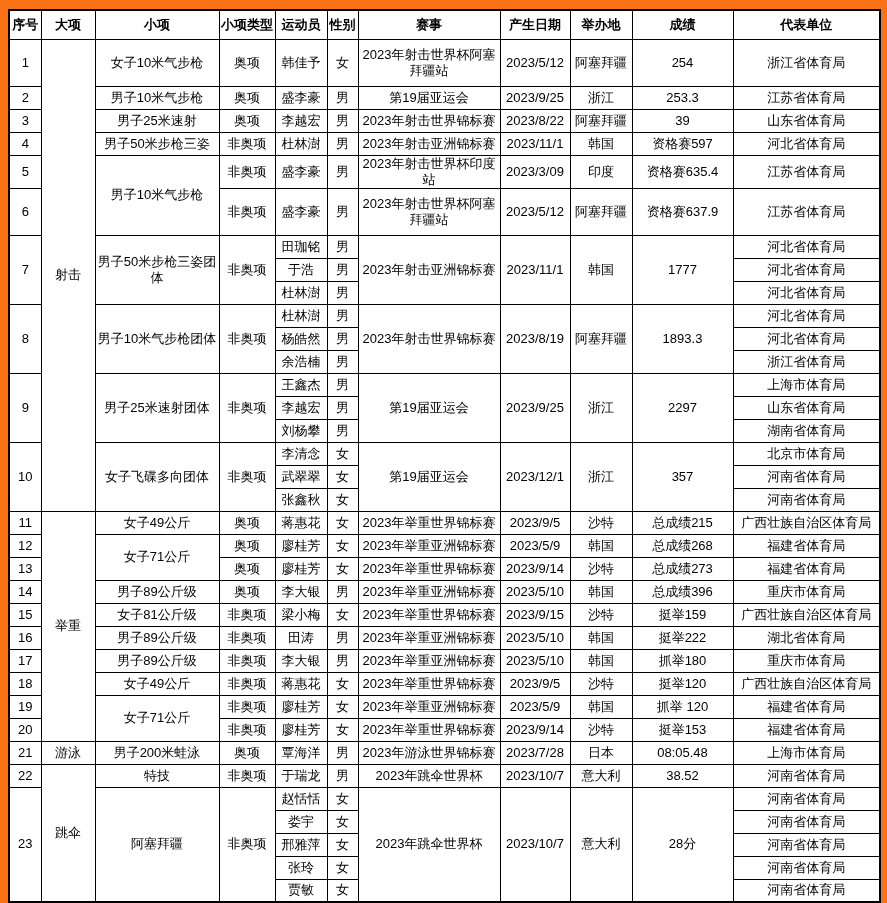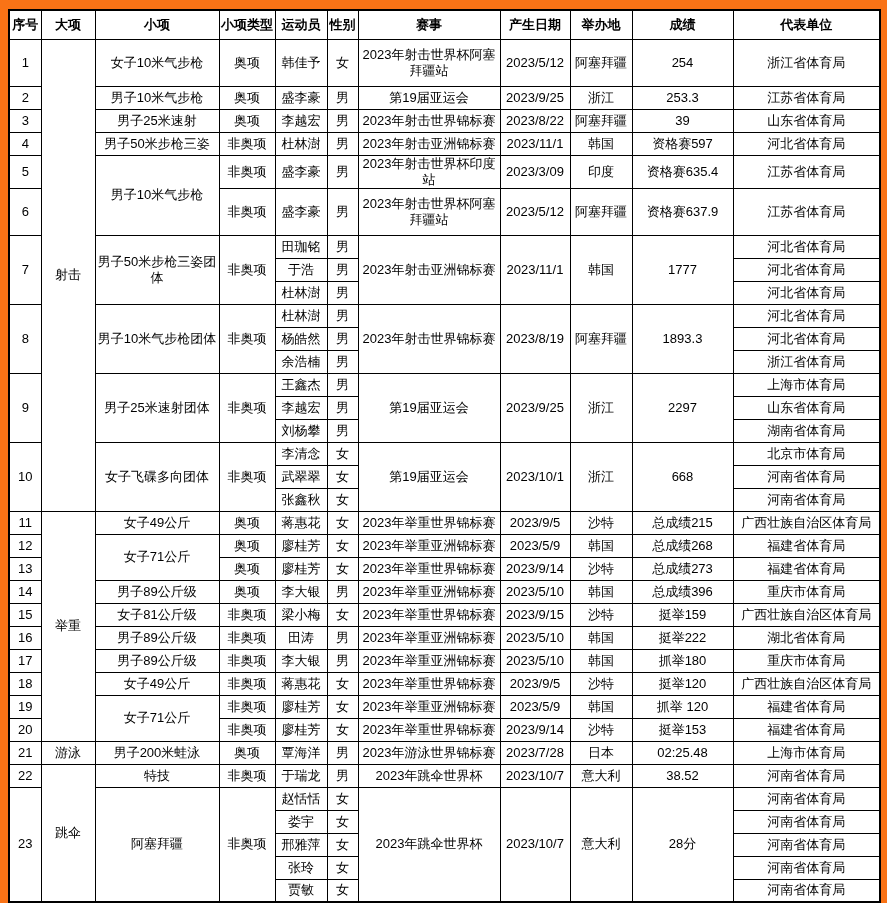--- a/index.html
+++ b/index.html
@@ -224,23 +224,23 @@
           <td>男</td>
           <td>湖南省体育局</td>
         </tr>
         <tr>
           <td rowspan="3">10</td>
           <td rowspan="3">女子飞碟多向团体</td>
           <td rowspan="3">非奥项</td>
           <td>李清念</td>
           <td>女</td>
           <td rowspan="3">第19届亚运会</td>
-          <td rowspan="3">2023/10/1</td>
+          <td rowspan="3">2023/12/1</td>
           <td rowspan="3">浙江</td>
-          <td rowspan="3">668</td>
+          <td rowspan="3">357</td>
           <td>北京市体育局</td>
         </tr>
         <tr>
           <td>武翠翠</td>
           <td>女</td>
           <td>河南省体育局</td>
         </tr>
         <tr>
           <td>张鑫秋</td>
           <td>女</td>
@@ -368,21 +368,21 @@
         <tr>
           <td>21</td>
           <td>游泳</td>
           <td>男子200米蛙泳</td>
           <td>奥项</td>
           <td>覃海洋</td>
           <td>男</td>
           <td>2023年游泳世界锦标赛</td>
           <td>2023/7/28</td>
           <td>日本</td>
-          <td>02:25.48</td>
+          <td>08:05.48</td>
           <td>上海市体育局</td>
         </tr>
         <tr>
           <td>22</td>
           <td rowspan="6">跳伞</td>
           <td>特技</td>
           <td>非奥项</td>
           <td>于瑞龙</td>
           <td>男</td>
           <td>2023年跳伞世界杯</td>

